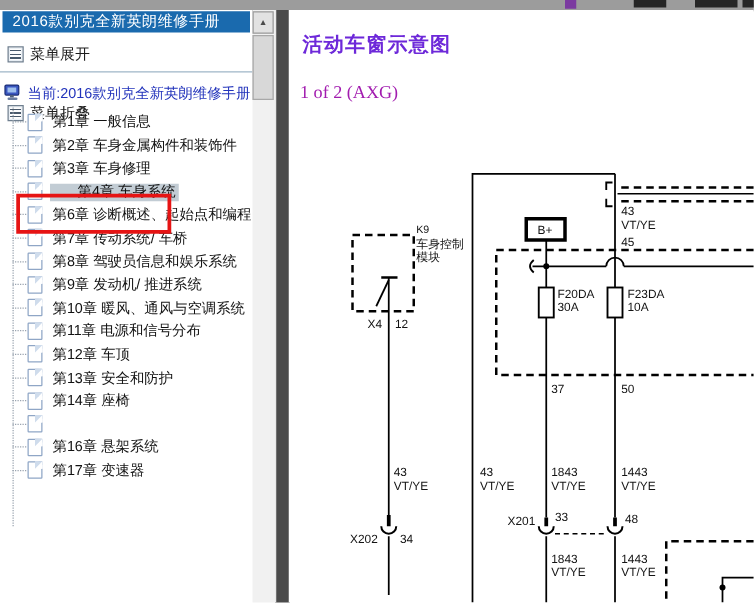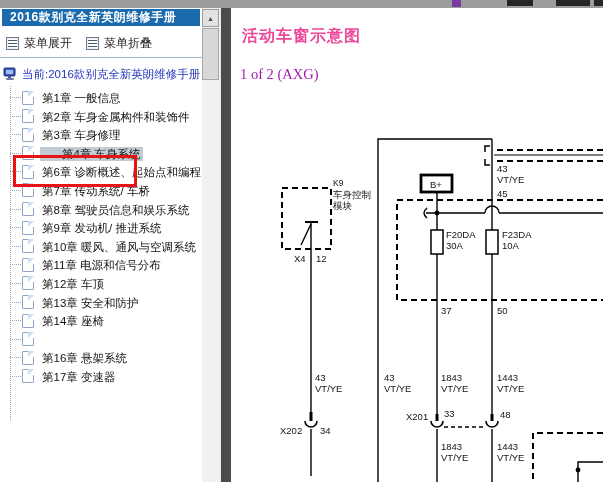--- a/index.html
+++ b/index.html
@@ -12,24 +12,24 @@
   #topstrip{position:absolute;left:0;top:0;width:603px;height:8px;background:#9c9c9c;border-bottom:1px solid #707070;}
   .frag{position:absolute;top:0;height:6px;background:#262626;}
   #frag-purple{position:absolute;left:452px;top:0;width:9px;height:7px;background:#7b3aa0;}
   #frag-a{left:507px;width:26px;}
   #frag-b{left:556px;width:34px;}
   #frag-c{left:594px;width:9px;}
   
   #sidebar{position:absolute;left:0;top:8px;width:202px;height:474px;background:#ffffff;}
   #sb-title{
     position:absolute;left:2px;top:1px;width:190px;height:17px;
-    background:#1a6aae;color:#ffffff;font-size:12px;font-weight:bold;
+    background:#1a6aae;color:#ffffff;font-size:12px;font-weight:normal;
     line-height:17px;padding-left:8px;letter-spacing:.5px;white-space:nowrap;overflow:hidden;
   }
-  #menu-row{position:absolute;left:6px;top:27px;height:16px;display:flex;align-items:center;gap:14px;font-size:12px;color:#1c1c1c;}
+  #menu-row{position:absolute;left:6px;top:27px;height:16px;display:flex;align-items:center;gap:30px;font-size:12px;color:#1c1c1c;flex-direction:column;}
   .menu-btn{display:flex;align-items:center;gap:5px;cursor:pointer;}
   .mini-icon{
     width:9px;height:9px;border:1px solid #6f7f8f;background:#fdfdfd;
     box-shadow:inset 0 0 0 1px #e8eef4;
     background-image:repeating-linear-gradient(to bottom,transparent 0 2px,#49596b 2px 3px);
     background-clip:content-box;padding:1px;
   }
   #sb-sep{position:absolute;left:0;top:49px;width:202px;height:1px;background:#9fb6c8;}
   #current-row{position:absolute;left:3px;top:57px;height:18px;display:flex;align-items:center;gap:3px;white-space:nowrap;}
   #current-row .cur-label{font-size:11.5px;font-weight:normal;color:#2233bb;letter-spacing:0px;}
@@ -47,21 +47,21 @@
   #sb-scroll{position:absolute;left:202px;top:8px;width:18px;height:474px;background:#f1f1f1;}
   #sb-scroll-up{
     position:absolute;left:0;top:1px;width:17px;height:18px;background:#e2e2e2;border:1px solid #9b9b9b;
     box-sizing:border-box;font-size:7px;color:#4a4a4a;text-align:center;line-height:17px;cursor:pointer;
   }
   #sb-scroll-thumb{position:absolute;left:0;top:20px;width:17px;height:52px;background:#d8d8d8;border:1px solid #a8a8a8;box-sizing:border-box;cursor:pointer;}
   
   #divider{position:absolute;left:220px;top:8px;width:11px;height:474px;background:#4b4b4b;border-left:1px solid #e8e8e8;}
   
   #content{position:absolute;left:231px;top:8px;width:372px;height:474px;background:#ffffff;}
-  #doc-title{position:absolute;left:11px;top:18px;font-size:16px;font-weight:bold;color:#ec4899;letter-spacing:1px;}
+  #doc-title{position:absolute;left:11px;top:18px;font-size:16px;font-weight:bold;color:#6d28d9;letter-spacing:1px;}
   #page-indicator{position:absolute;left:9px;top:58px;font-size:14.5px;color:#a21caf;font-family:"Liberation Serif",serif;}
   #diagram{position:absolute;left:0;top:0;width:372px;height:474px;}
   text{font-family:"Liberation Sans",sans-serif;fill:#141414;}
   .t9{font-size:9.5px;}
   .t8{font-size:8.5px;}
   .wire{stroke:#000;stroke-width:1.4;fill:none;}
   .thick{stroke:#000;stroke-width:3;fill:none;}
   .dashbox{stroke:#000;stroke-width:2;fill:none;stroke-dasharray:6 4;}
   .dashthin{stroke:#000;stroke-width:1.3;fill:none;stroke-dasharray:4 3;}
   .comp{stroke:#000;stroke-width:1.5;fill:#ffffff;}

